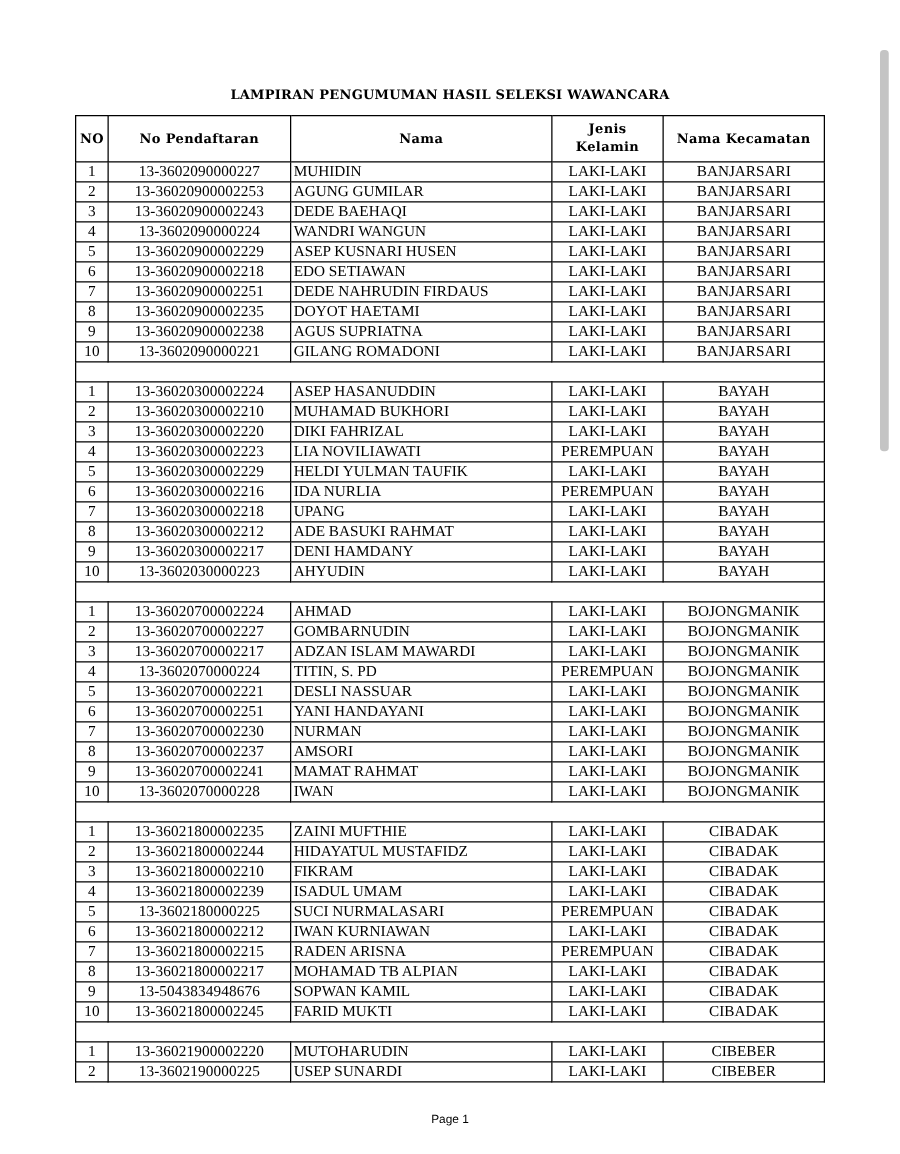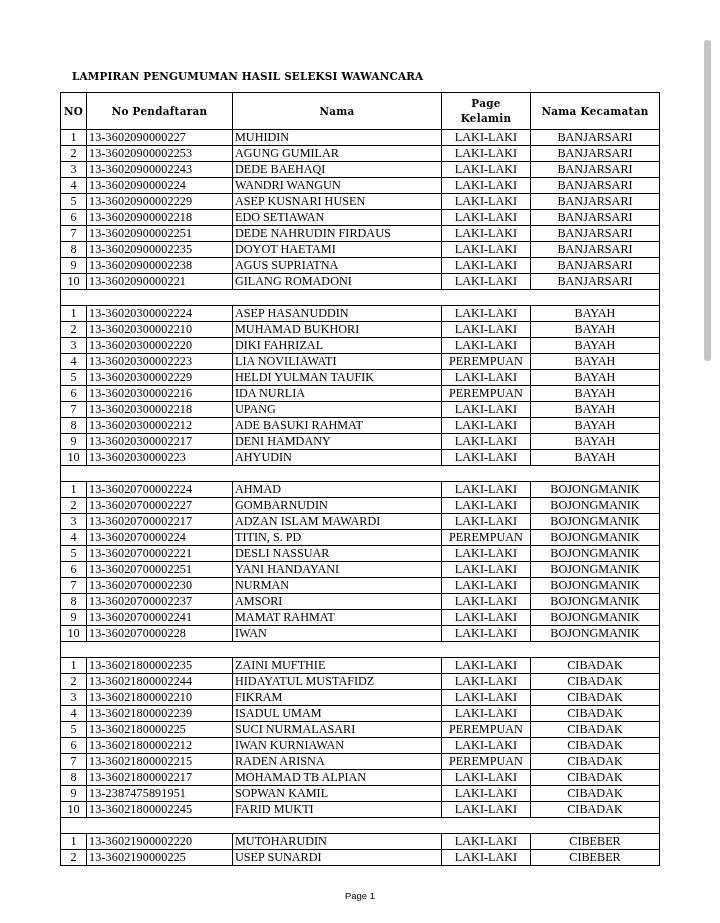--- a/index.html
+++ b/index.html
@@ -10,23 +10,24 @@
     body {
       width: 720px;
       height: 923px;
       position: relative;
       overflow: hidden;
       font-family: "DejaVu Serif", "Liberation Serif", serif;
       color: #000;
     }
     .doc-title {
       position: absolute;
-      left: 72px;
+      left: 48px;
       width: 624px;
       top: 70px;
+      text-align: center;
       font-family: "DejaVu Serif", serif;
       font-weight: bold;
       font-size: 10.4px;
       letter-spacing: 0.2px;
     }
     table.results {
       position: absolute;
       left: 60px;
       top: 92px;
       width: 599px;
@@ -53,21 +54,21 @@
       font-size: 10.4px;
       text-align: center;
       line-height: 15px;
       letter-spacing: 0.3px;
     }
     table.results td {
       height: 15px;
       line-height: 15px;
     }
     td.no { text-align: center; padding: 0; }
-    td.reg { text-align: left; letter-spacing: 0.1px; }
+    td.reg { text-align: center; letter-spacing: 0.1px; }
     td.name { text-align: left; padding-left: 3px; }
     td.gender { text-align: center; margin-left: 26px; }
     td.district { text-align: center; }
     tr.separator td { height: 15px; }
     .page-number {
       position: absolute;
       left: 0;
       width: 720px;
       top: 890px;
       text-align: center;
@@ -96,21 +97,21 @@
       <col class="c-name">
       <col class="c-gender">
       <col class="c-district">
   </colgroup>
   <thead>
     <tr>
       <th>NO</th>
       <th>No Pendaftaran</th>
       <th>Nama</th>
       <th>
-        <span>Page</span><br>
+        <span>Jenis</span><br>
         <span>Kelamin</span>
       </th>
       <th>Nama Kecamatan</th>
     </tr>
   </thead>
   <tbody id="table-body">
       <tr>
         <td class="no">1</td>
         <td class="reg">13-3602090000227</td>
         <td class="name">MUHIDIN</td>
@@ -380,21 +381,21 @@
       </tr>
       <tr>
         <td class="no">8</td>
         <td class="reg">13-36021800002217</td>
         <td class="name">MOHAMAD TB ALPIAN</td>
         <td class="gender">LAKI-LAKI</td>
         <td class="district">CIBADAK</td>
       </tr>
       <tr>
         <td class="no">9</td>
-        <td class="reg">13-2387475891951</td>
+        <td class="reg">13-5043834948676</td>
         <td class="name">SOPWAN KAMIL</td>
         <td class="gender">LAKI-LAKI</td>
         <td class="district">CIBADAK</td>
       </tr>
       <tr>
         <td class="no">10</td>
         <td class="reg">13-36021800002245</td>
         <td class="name">FARID MUKTI</td>
         <td class="gender">LAKI-LAKI</td>
         <td class="district">CIBADAK</td>

